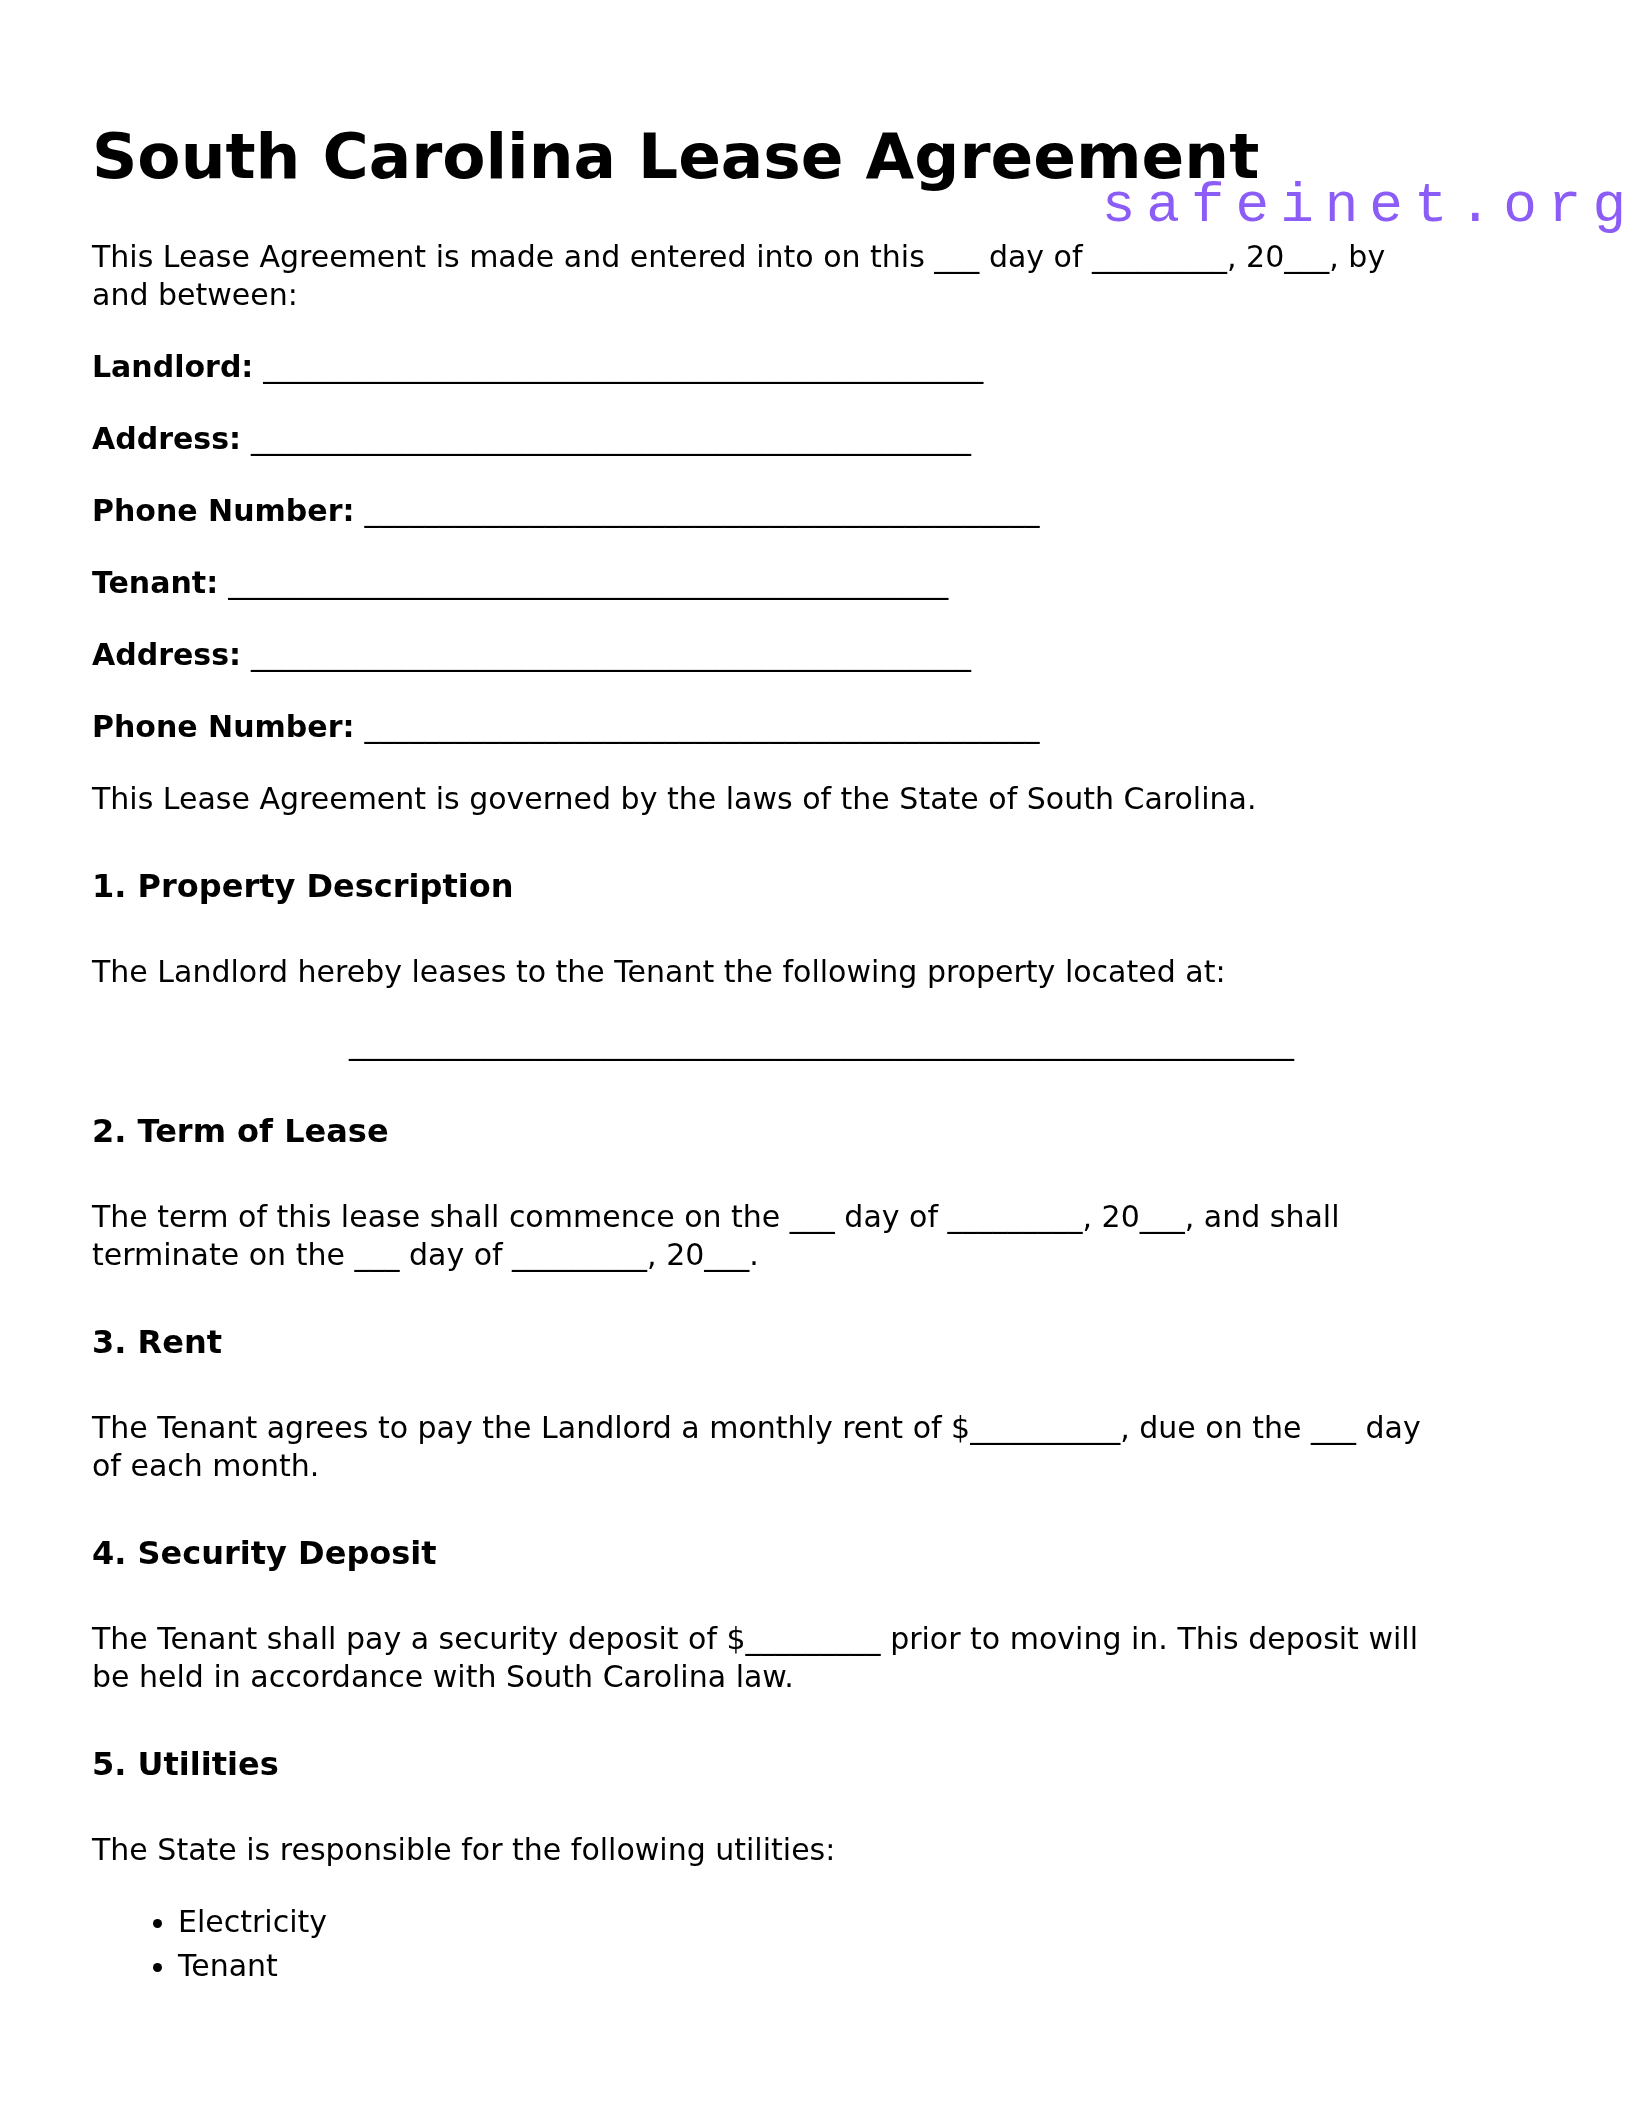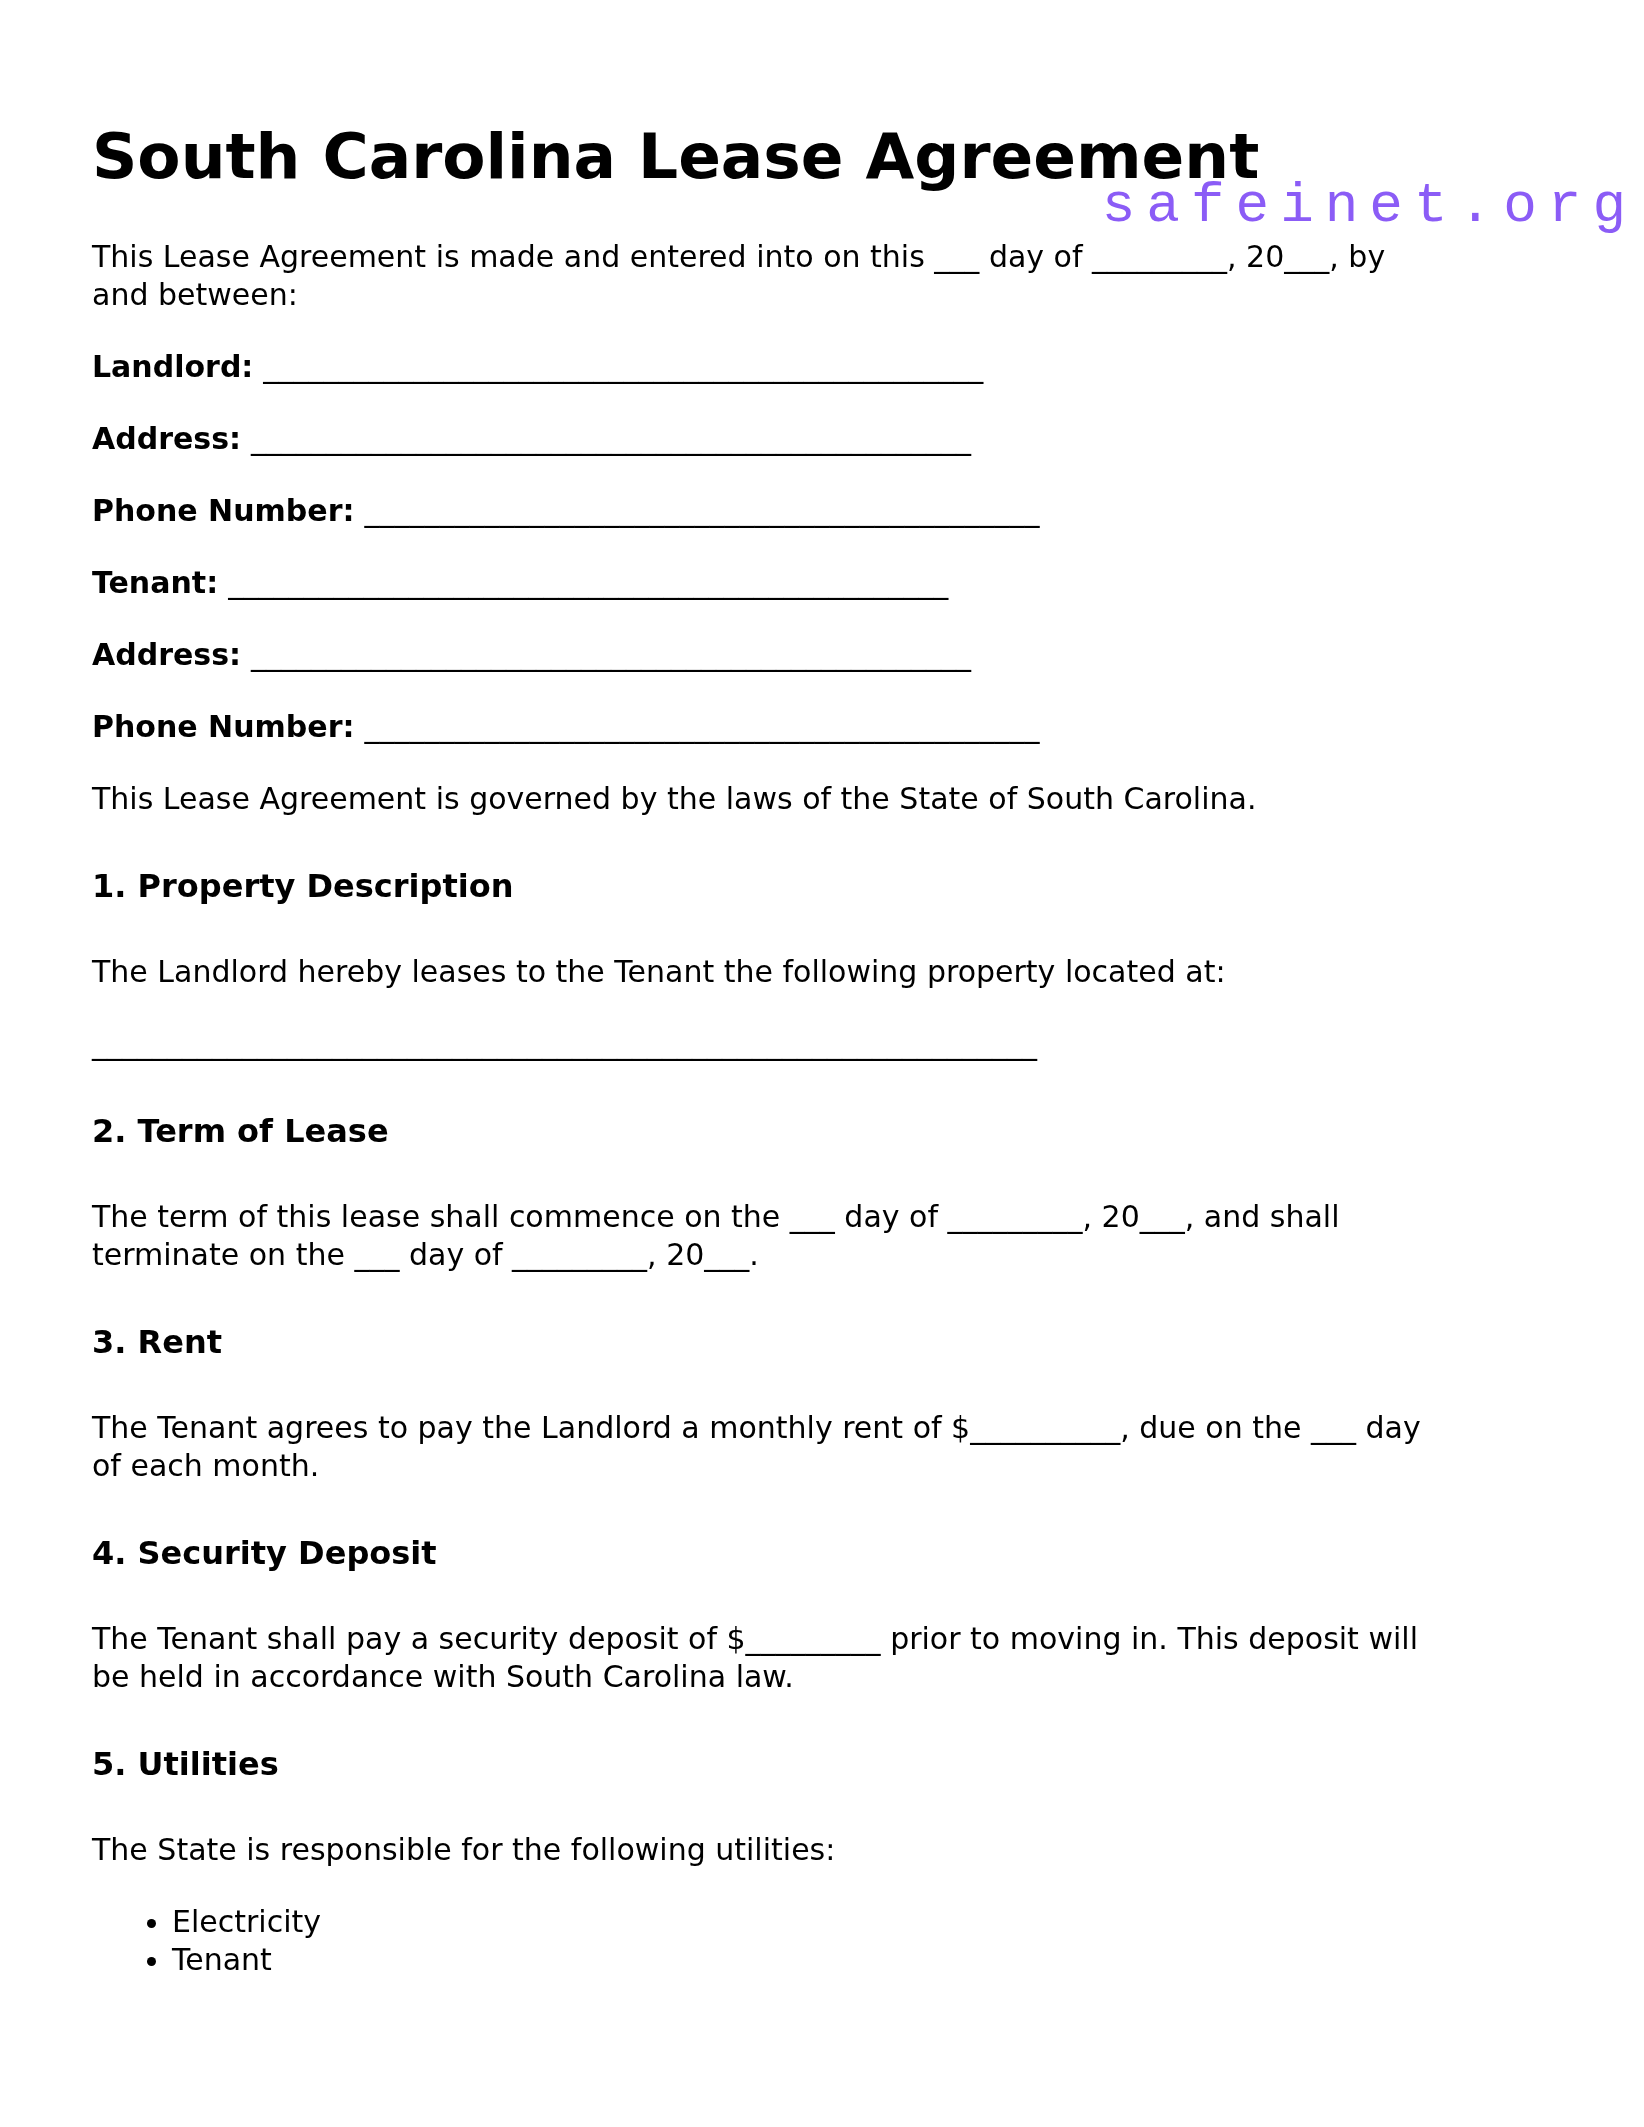--- a/index.html
+++ b/index.html
@@ -52,29 +52,29 @@
     white-space: pre-line;
   }
   .field-row { white-space: normal; }
   .field-label { font-weight: bold; }
   .blank {
     font-weight: normal;
     margin-left: 10px;
     letter-spacing: 0;
     white-space: nowrap;
   }
-  .blank-line { white-space: nowrap; }
+  .blank-line { white-space: nowrap; text-align: center; }
   ul.bullet-list {
     margin: 34px 0 0 0;
     padding: 0 0 0 80px;
     list-style: disc outside;
   }
   ul.bullet-list li {
     line-height: 38px;
-    margin: 0;
+    margin: 6px;
   }
 </style>
 </head>
 <body>
 
 <div class="page">
 
   <div class="watermark">safeinet.org</div>
 
   <h1 class="doc-title">South Carolina Lease Agreement</h1>

